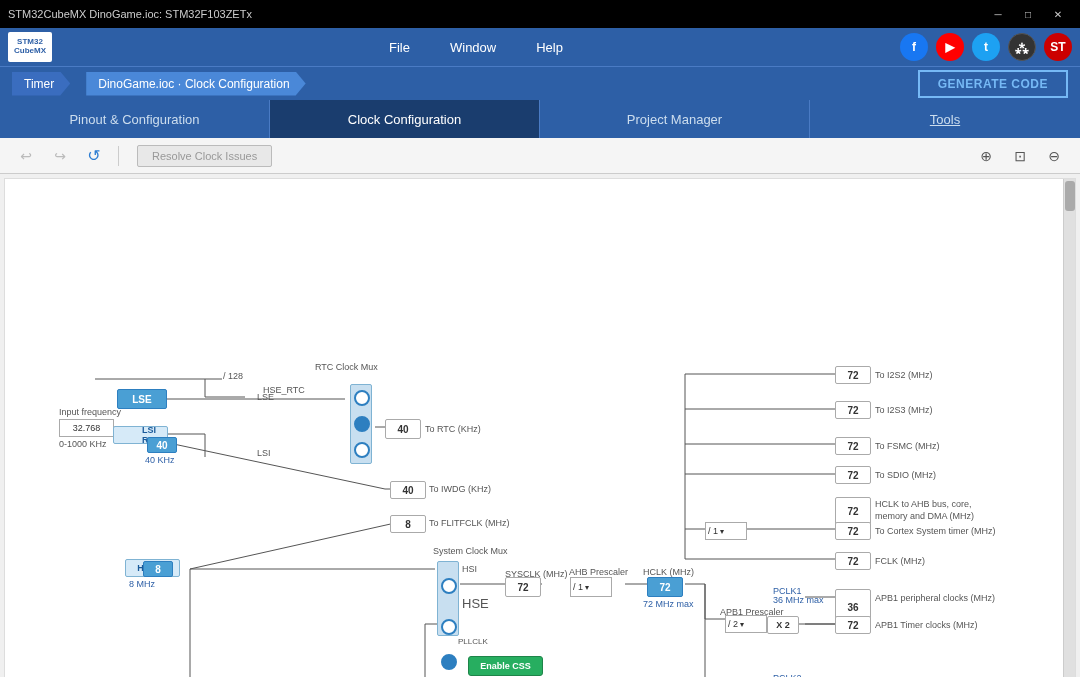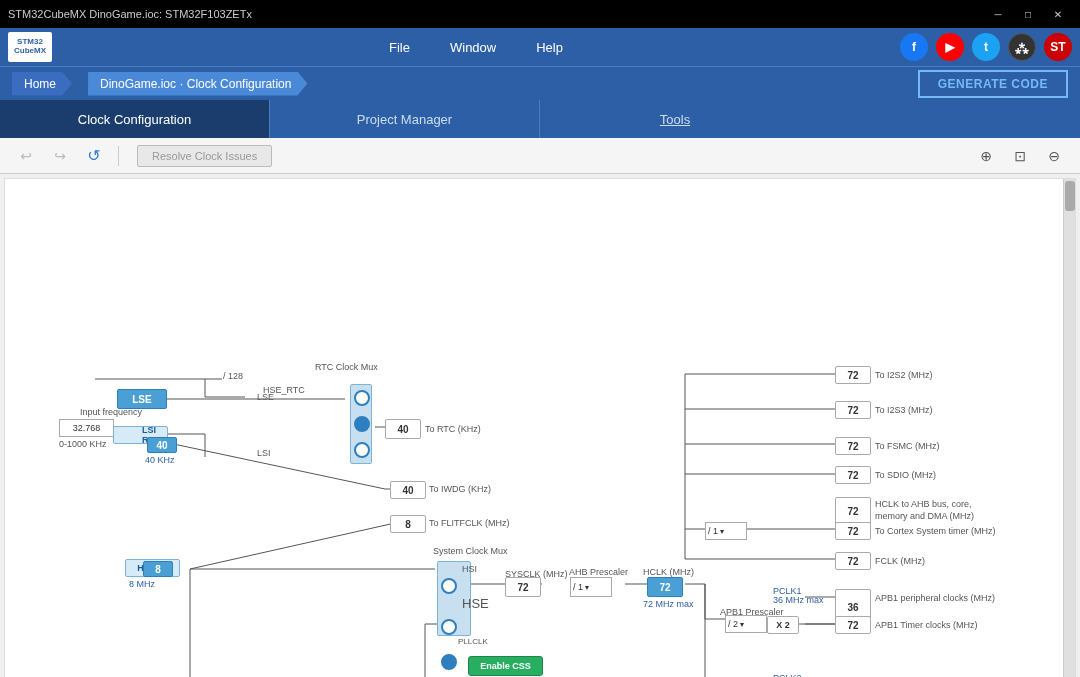--- a/index.html
+++ b/index.html
@@ -281,28 +281,29 @@
   <div class="menu-right">
     <div class="social-icon icon-blue">f</div>
     <div class="social-icon icon-red">▶</div>
     <div class="social-icon icon-sky">t</div>
     <div class="social-icon icon-dark">⁂</div>
     <div class="social-icon icon-st" style="font-size:12px;font-weight:bold;">ST</div>
   </div>
 </div>
 
 <div id="breadcrumb">
-  <div class="breadcrumb-item">Home</div>
+  <div class="breadcrumb-item">Timer</div>
   <div class="breadcrumb-sep"></div>
   <div class="breadcrumb-sep"></div>
   <div class="breadcrumb-item active">DinoGame.ioc · Clock Configuration</div>
   <button class="gen-btn">GENERATE CODE</button>
 </div>
 
 <div id="tabbar">
+  <div class="tab">Pinout &amp; Configuration</div>
   <div class="tab active">Clock Configuration</div>
   <div class="tab">Project Manager</div>
   <div class="tab-tools">Tools</div>
 </div>
 
 <div id="toolbar">
   <div class="tb-btn disabled">↩</div>
   <div class="tb-btn disabled">↪</div>
   <div class="tb-btn tb-btn-blue">↺</div>
   <div class="tb-sep"></div>
@@ -393,21 +394,21 @@
       <line x1="420" y1="545" x2="420" y2="445" stroke="#555" stroke-width="1"></line>
       <line x1="420" y1="445" x2="437" y2="445" stroke="#555" stroke-width="1"></line>
 
       <line x1="420" y1="545" x2="430" y2="545" stroke="#555" stroke-width="1"></line>
       <line x1="465" y1="545" x2="500" y2="545" stroke="#555" stroke-width="1"></line>
       <line x1="530" y1="545" x2="550" y2="545" stroke="#555" stroke-width="1"></line>
 
       <line x1="772" y1="445" x2="830" y2="445" stroke="#555" stroke-width="1"></line>
     </svg>
 
-    <div class="diag-label" style="left:54px;top:228px;margin-left:21px;">Input frequency</div>
+    <div class="diag-label" style="left:54px;top:228px;">Input frequency</div>
     <div class="input-box" style="left:54px;top:240px;width:55px;height:18px;">
       <span>32.768</span>
     </div>
     <div class="diag-label" style="left:54px;top:260px;">0-1000 KHz</div>
 
     <div class="diag-box" style="left:112px;top:210px;width:50px;height:20px;">LSE</div>
 
     <div class="diag-box light" style="left:108px;top:247px;width:55px;height:18px;font-size:9px;padding-left:28px;">LSI RC</div>
 
     <div class="diag-label" style="left:218px;top:192px;">/ 128</div>
@@ -434,21 +435,21 @@
 
     <div class="diag-box white" style="left:385px;top:336px;width:36px;height:18px;">8</div>
     <div class="diag-label" style="left:424px;top:339px;">To FLITFCLK (MHz)</div>
 
     <div class="diag-box light" style="left:120px;top:380px;width:55px;height:18px;font-size:9px;">HSI RC</div>
     <div class="diag-box" style="left:138px;top:382px;width:30px;height:16px;font-size:10px;">8</div>
     <div class="diag-label blue" style="left:124px;top:400px;">8 MHz</div>
 
     <div class="section-label" style="left:428px;top:367px;">System Clock Mux</div>
 
-    <div style="position:absolute;left:432px;top:382px;width:34px;height:75px;background:#c8dff0;border:1px solid #7fb3d3;border-radius:2px;">
+    <div style="position:absolute;left:432px;top:382px;width:22px;height:75px;background:#c8dff0;border:1px solid #7fb3d3;border-radius:2px;">
       <div class="diag-label" style="position:relative;left:24px;top:2px;font-size:9px;">HSI</div>
       <div class="mux-circle" style="position:relative;left:3px;top:6px;"></div>
       <div class="diag-label" style="position:relative;left:24px;top:8px;font-size:13px;">HSE</div>
       <div class="mux-circle" style="position:relative;left:3px;top:16px;"></div>
       <div class="diag-label" style="position:relative;left:20px;top:18px;font-size:8px;">PLLCLK</div>
       <div class="mux-circle filled" style="position:relative;left:3px;top:26px;"></div>
     </div>
 
     <div class="diag-label" style="left:500px;top:390px;">SYSCLK (MHz)</div>
     <div class="diag-box white" style="left:500px;top:398px;width:36px;height:20px;">72</div>

